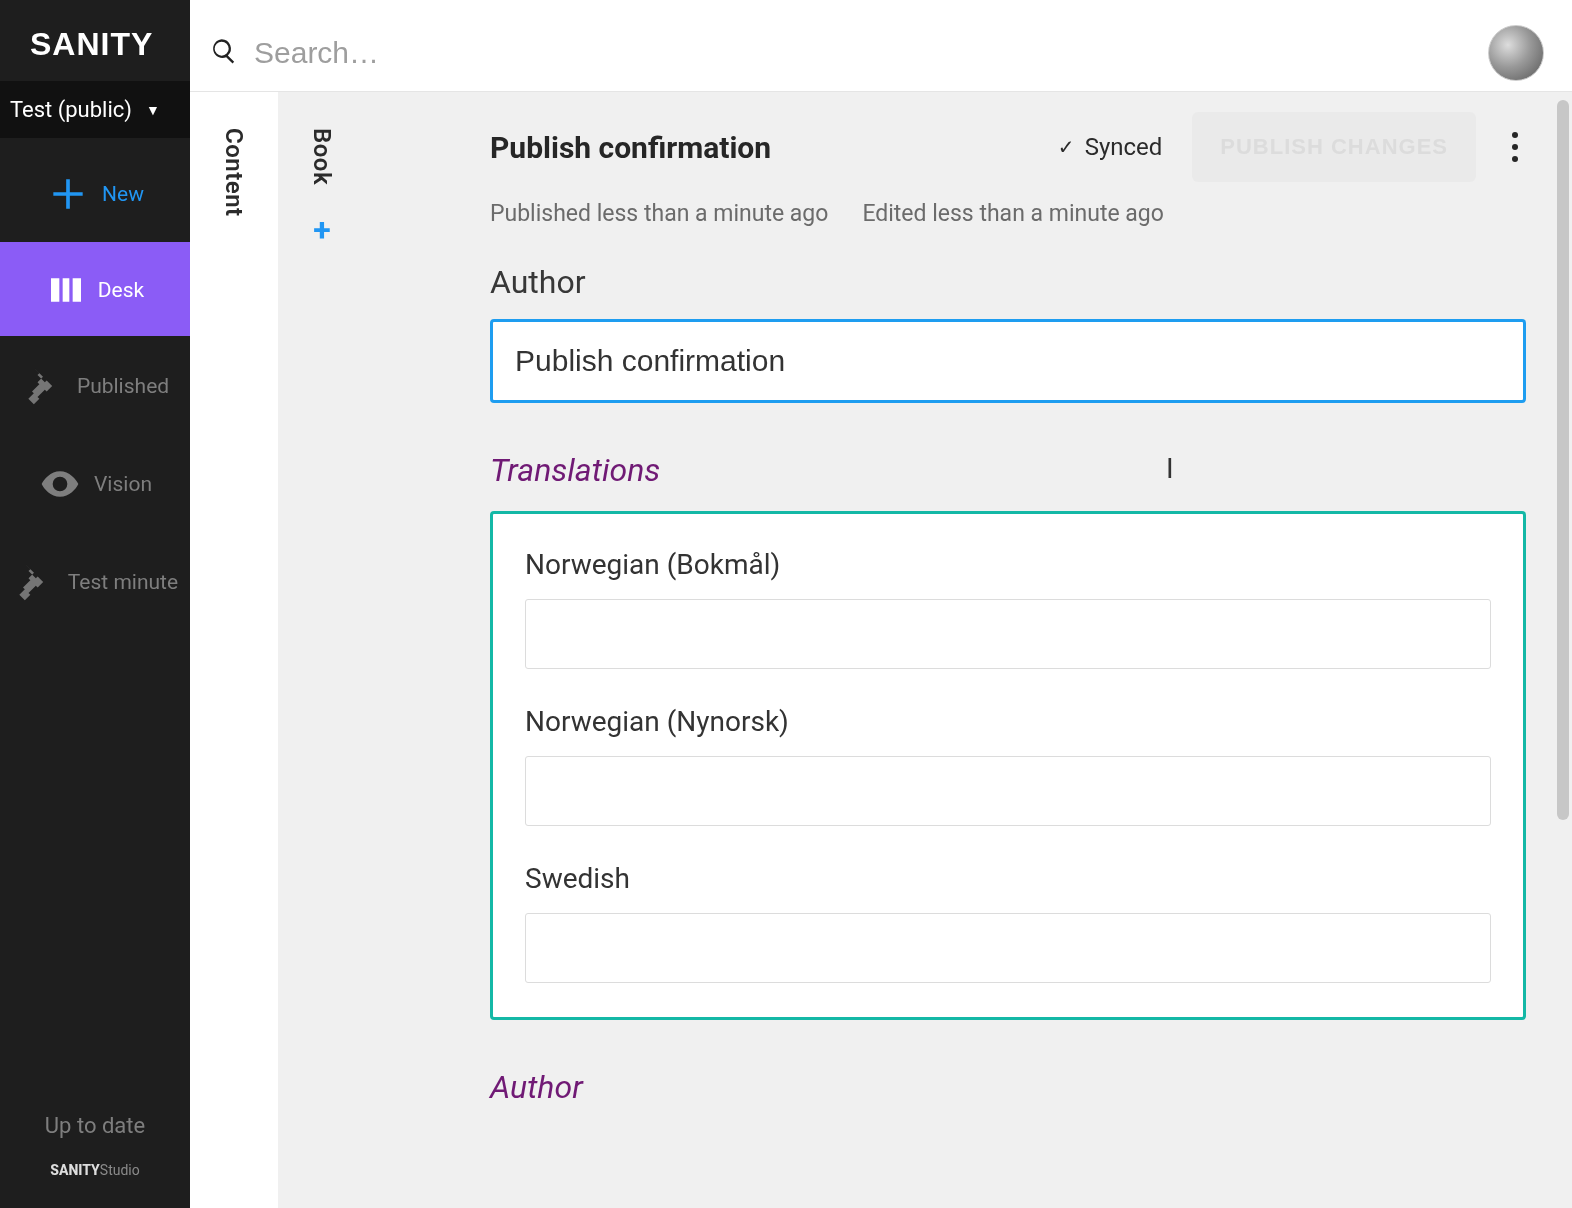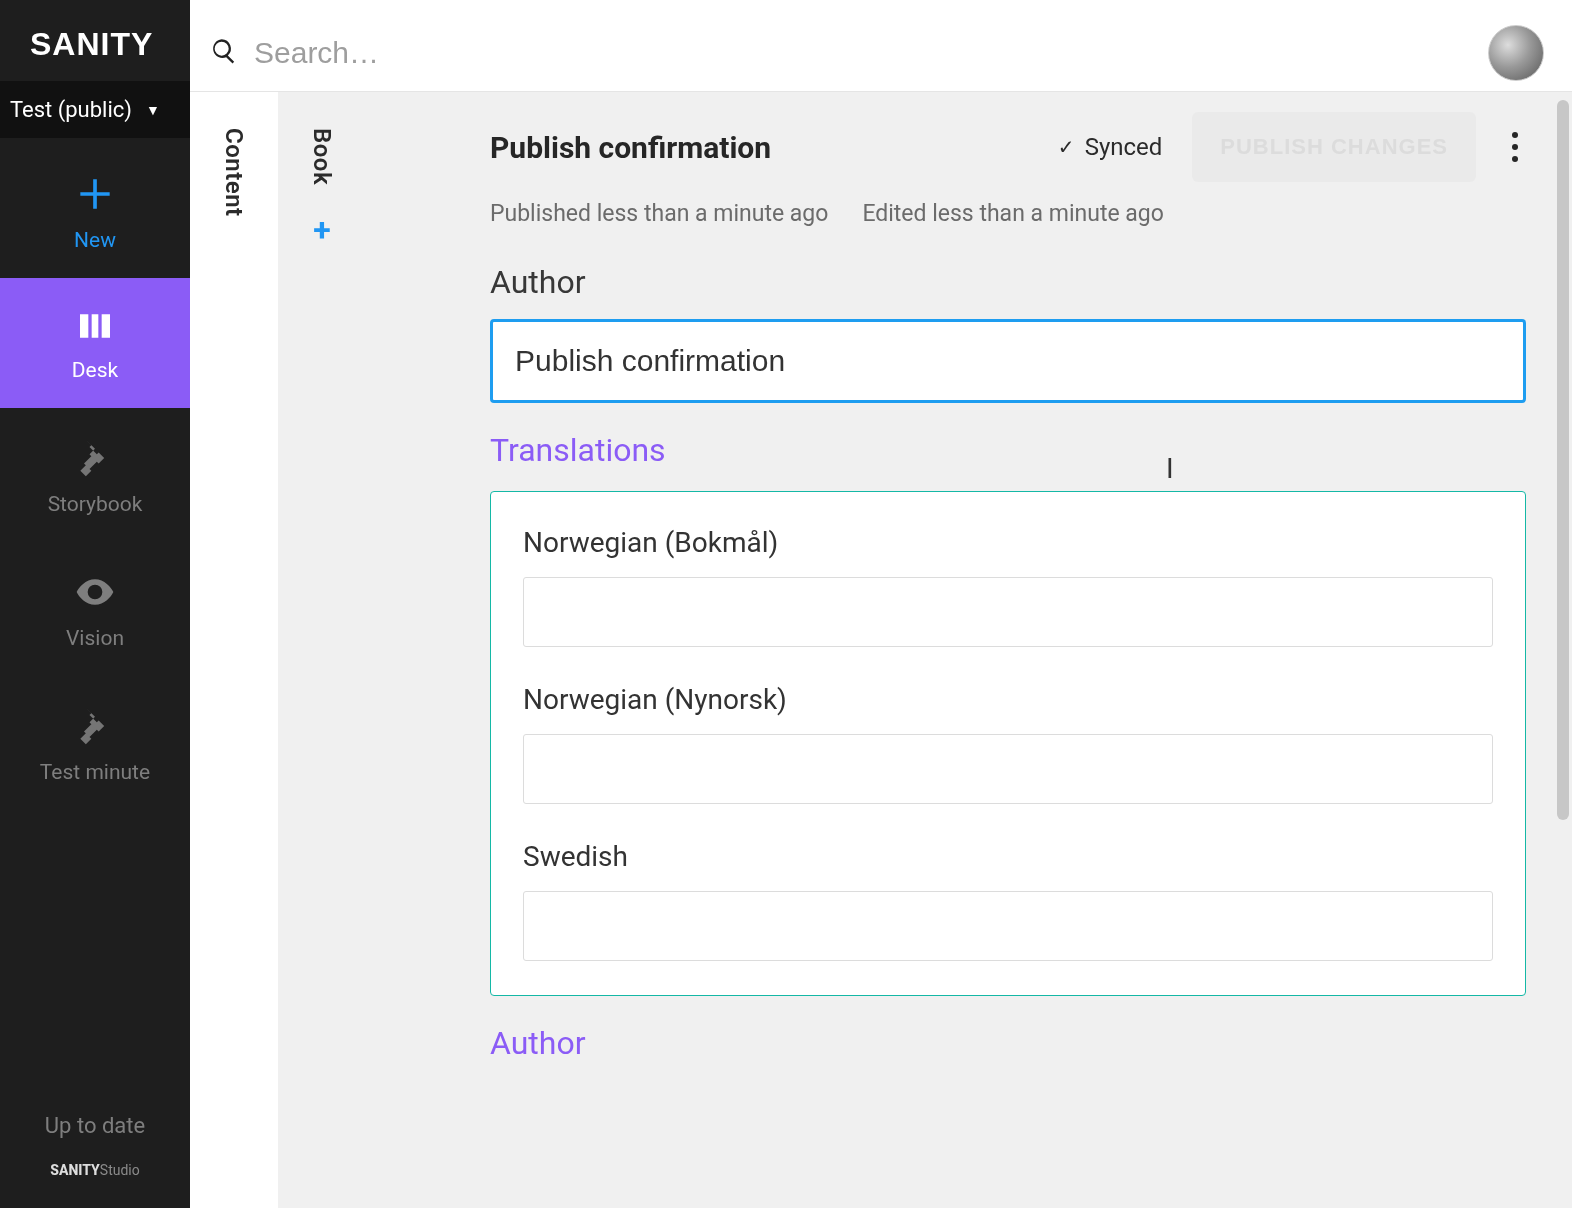--- a/index.html
+++ b/index.html
@@ -36,21 +36,21 @@
   font-size: 22px;
   padding: 16px 10px 16px 10px;
   display: flex;
   align-items: center;
   gap: 10px;
   cursor: pointer;
 }
 .project-select .caret { font-size: 14px; margin-left: 4px; }
 .nav-item {
   display: flex;
-  flex-direction: column;
+  flex-direction: row;
   align-items: center;
   justify-content: center;
   padding: 28px 0 26px 0;
   gap: 12px;
   cursor: pointer;
   color: #7e7e7e;
 }
 .nav-item.active { background: #8b5cf6; color: #fff; }
 .nav-item.new { color: #2196f3; padding-top: 34px; }
 .nav-item .nav-label { font-size: 21px; }
@@ -185,34 +185,34 @@
 .meta-row {
   display: flex;
   gap: 34px;
   padding: 18px 36px 0 124px;
   color: #6b6b6b;
   font-size: 23px;
 }
 
 .form-area { padding: 36px 46px 0 124px; }
 .field-label { font-size: 32px; color: #383838; margin-bottom: 18px; }
-.section-label { font-size: 32px; color: #8b5cf6; margin: 28px 0 22px 0; }
+.section-label { font-size: 32px; color: #701a75; margin: 48px 0 22px 0; font-style: italic; }
 .title-input {
   width: 100%;
   font-size: 30px;
   padding: 22px 22px;
   border: 3px solid #1e9df0;
   border-radius: 4px;
   outline: none;
   color: #333;
   background: #fff;
 }
 .trans-card {
   background: #fff;
-  border: 1px solid #14b8a6;
+  border: 3px solid #14b8a6;
   border-radius: 4px;
   padding: 34px 32px 34px 32px;
 }
 .trans-field { margin-bottom: 36px; }
 .trans-field:last-child { margin-bottom: 0; }
 .trans-label { font-size: 28px; color: #333; margin-bottom: 18px; }
 .trans-input {
   width: 100%;
   height: 70px;
   border: 1px solid #dcdcdc;
@@ -270,21 +270,21 @@
     <svg viewBox="0 0 24 24">
         <path fill="currentColor" d="M3 5h5v14H3zM10 5h4v14h-4zM16 5h5v14h-5z"></path>
       </svg>
     <span class="nav-label">Desk</span>
   </div>
 
   <div class="nav-item">
     <svg viewBox="0 0 24 24">
         <path fill="currentColor" d="M7 2l3 3-1 1 4 4 1-1 3 3-3 3-1-1-4 4 1 1-3 3-3-3 3-3-1-1 4-4-1-1 3-3-1-1-3-3z" opacity="0.9"></path>
       </svg>
-    <span class="nav-label">Storybook</span>
+    <span class="nav-label">Published</span>
   </div>
 
   <div class="nav-item">
     <svg viewBox="0 0 24 24">
         <path fill="currentColor" d="M12 5c5 0 9 4.5 10 7-1 2.5-5 7-10 7S3 14.5 2 12c1-2.5 5-7 10-7zm0 3a4 4 0 100 8 4 4 0 000-8z"></path>
       </svg>
     <span class="nav-label">Vision</span>
   </div>
 
   <div class="nav-item">

